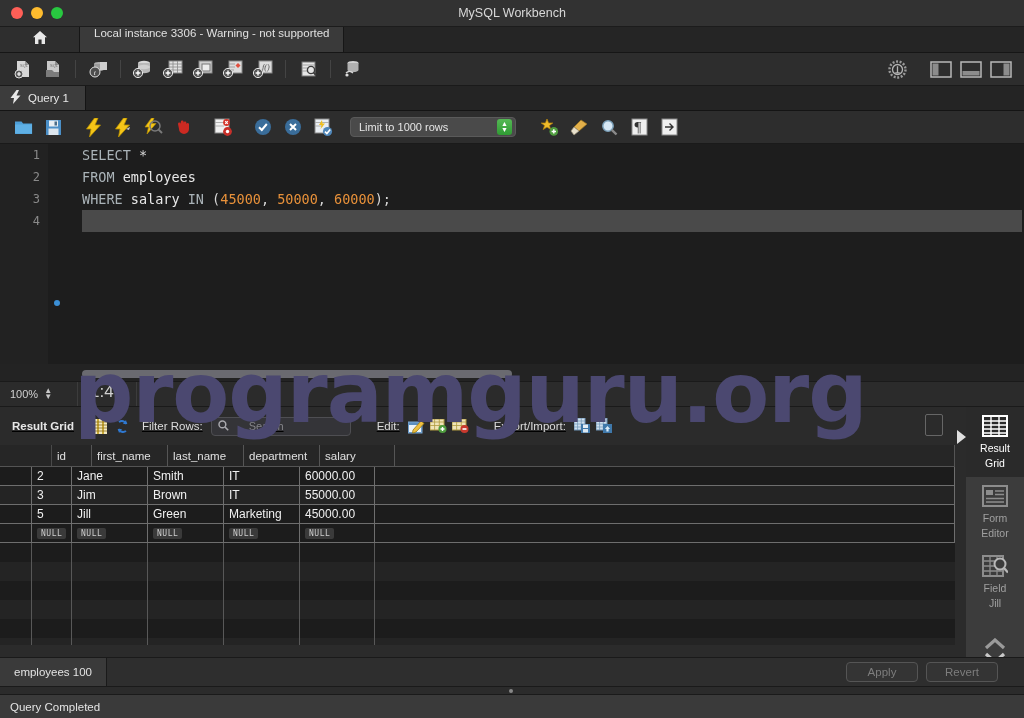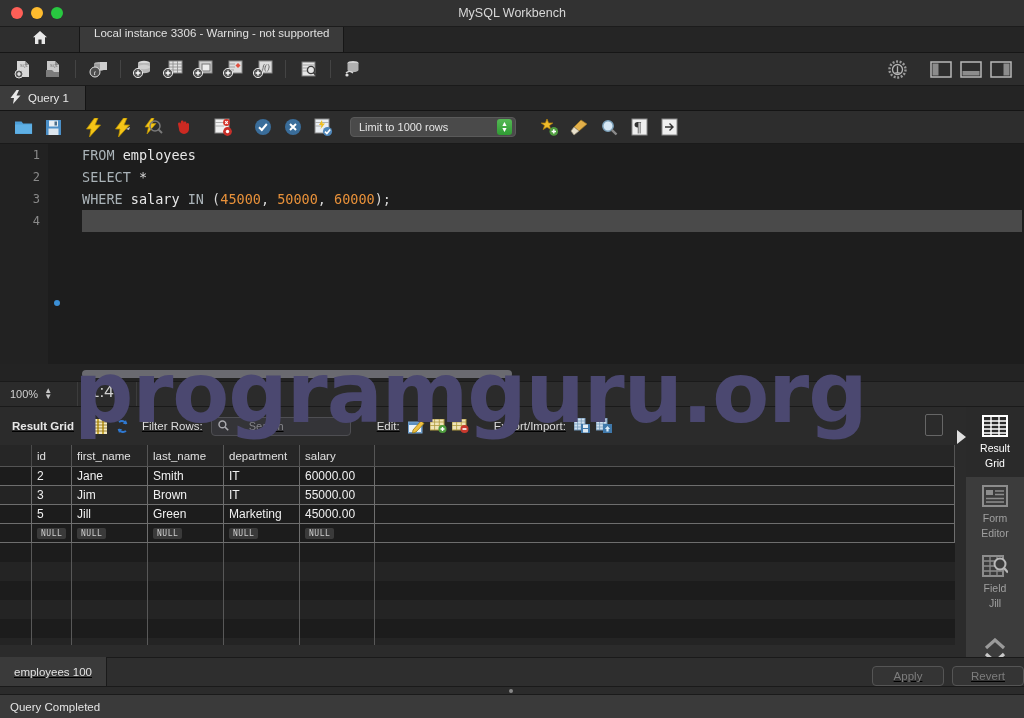--- a/index.html
+++ b/index.html
@@ -172,20 +172,21 @@
   }
 
   
   .grid {
     position: absolute; left: 0; top: 445px; width: 955px; height: 200px;
     background: #1c1c1c; overflow: hidden;
   }
   .grid-head {
     display: flex; height: 22px; background: #262626;
     border-bottom: 1px solid #545454;
+    padding-left: 20px;
   }
   .gh-corner { width: 32px; border-right: 1px solid #4a4a4a; }
   .gh-cell {
     border-right: 1px solid #555; font-size: 11.5px; color: #e0e0e0;
     display: flex; align-items: center; padding-left: 5px;
   }
   .grow { display: flex; height: 19px; border-bottom: 1px solid #6e6e6e; }
   .grow.alt { background: #242424; }
   .gr-corner { width: 32px; border-right: 1px solid #6e6e6e; }
   .gc {
@@ -220,28 +221,28 @@
   }
   .panel-toggle-sm {
     position: absolute; left: 925px; top: 414px; width: 18px; height: 22px;
     border: 1px solid #666; border-radius: 2px;
   }
 
   
   .bottom-tabs {
     position: absolute; left: 0; top: 657px; width: 1024px; height: 29px;
     background: #2e2e2e; border-top: 1px solid #1a1a1a;
-    display: flex; align-items: flex-end; text-decoration: underline;
+    display: flex; align-items: center;
   }
   .bt-tab {
     height: 29px; padding: 0 14px; display: flex; align-items: center;
     background: #3a3a3a; border-right: 1px solid #1a1a1a;
     font-size: 11.5px; color: #e2e2e2;
   }
-  .bt-right { margin-left: auto; display: flex; gap: 8px; padding-right: 0; }
+  .bt-right { margin-left: auto; display: flex; gap: 8px; padding-right: 26px; }
   .bt-btn {
     width: 72px; height: 20px; border: 1px solid #555; border-radius: 4px;
     background: #343434; color: #7d7d7d; font-size: 11.5px;
     display: flex; align-items: center; justify-content: center;
   }
   .split-handle {
     position: absolute; left: 0; top: 686px; width: 1024px; height: 9px;
     background: #2b2b2b; border-top: 1px solid #1a1a1a;
     border-bottom: 1px solid #1a1a1a;
   }
@@ -541,22 +542,22 @@
 
   <div class="editor">
     <div class="gutter">
       <div class="ln">1</div>
       <div class="ln">2</div>
       <div class="ln">3</div>
       <div class="ln">4</div>
     </div>
     <div class="bp"></div>
     <div class="code">
+      <div class="cline"><span class="kw">SELECT</span> <span class="punct">*</span></div>
       <div class="cline"><span class="kw">FROM</span> <span class="ident">employees</span></div>
-      <div class="cline"><span class="kw">SELECT</span> <span class="punct">*</span></div>
       <div class="cline"><span class="kw">WHERE</span> <span class="ident">salary</span> <span class="kw">IN</span> <span class="punct">(</span><span class="num">45000</span><span class="punct">,</span> <span class="num">50000</span><span class="punct">,</span> <span class="num">60000</span><span class="punct">);</span></div>
       <div class="cline cur">&nbsp;</div>
     </div>
   </div>
 
   <div class="ed-scroll"></div>
   <div class="ed-thumb"></div>
 
   <div class="watermark">programguru.org</div>
 

